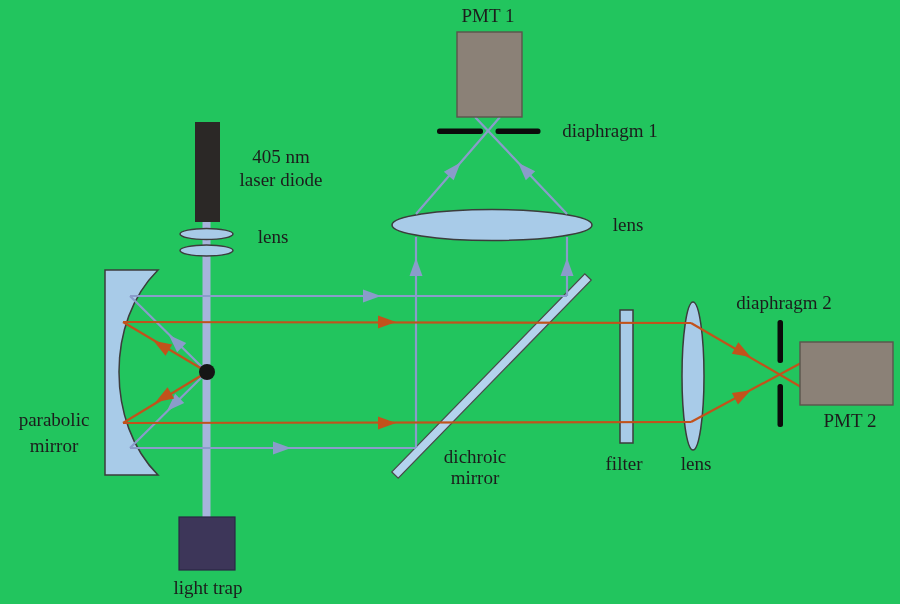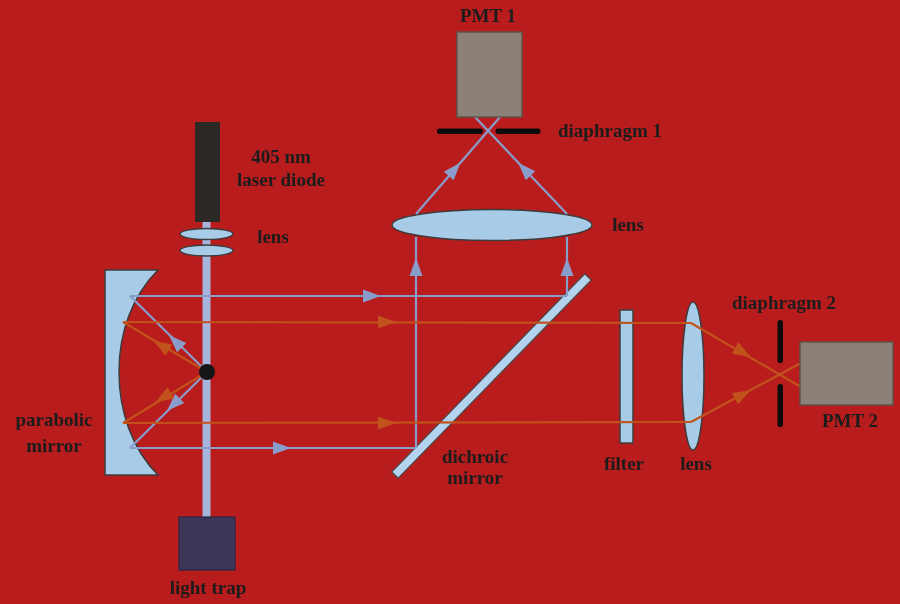--- a/index.html
+++ b/index.html
@@ -1,16 +1,16 @@
 <!DOCTYPE html>
 <html><head>
 <meta charset="utf-8">
 <style>
   html,body{margin:0;padding:0;background:#ffffff;}
-  .stage{position:relative;width:900px;height:604px;background:#b91c1c;overflow:hidden;font-weight:bold;}
+  .stage{position:relative;width:900px;height:604px;background:#22c55e;overflow:hidden;}
   svg{display:block;}
   .lbl{
     font-family:"Liberation Serif","DejaVu Serif",serif;
     font-size:19px;
     fill:#1c1c1c;
     text-anchor:middle;
   }
   .ray-blue{stroke:#8a9cca;stroke-width:2.2;fill:none;}
   .ray-orange{stroke:#c2521b;stroke-width:2.2;fill:none;}
   .arr-blue{fill:#8a9cca;stroke:none;}

